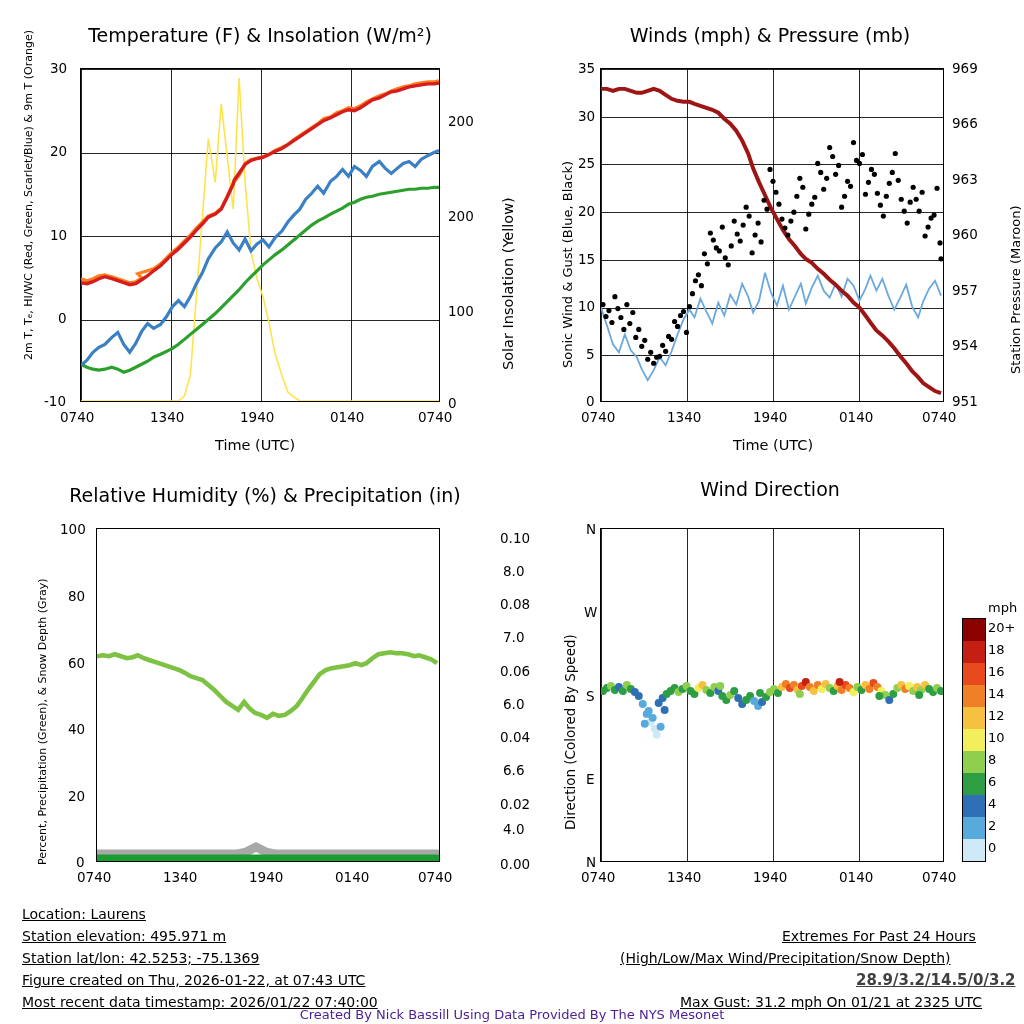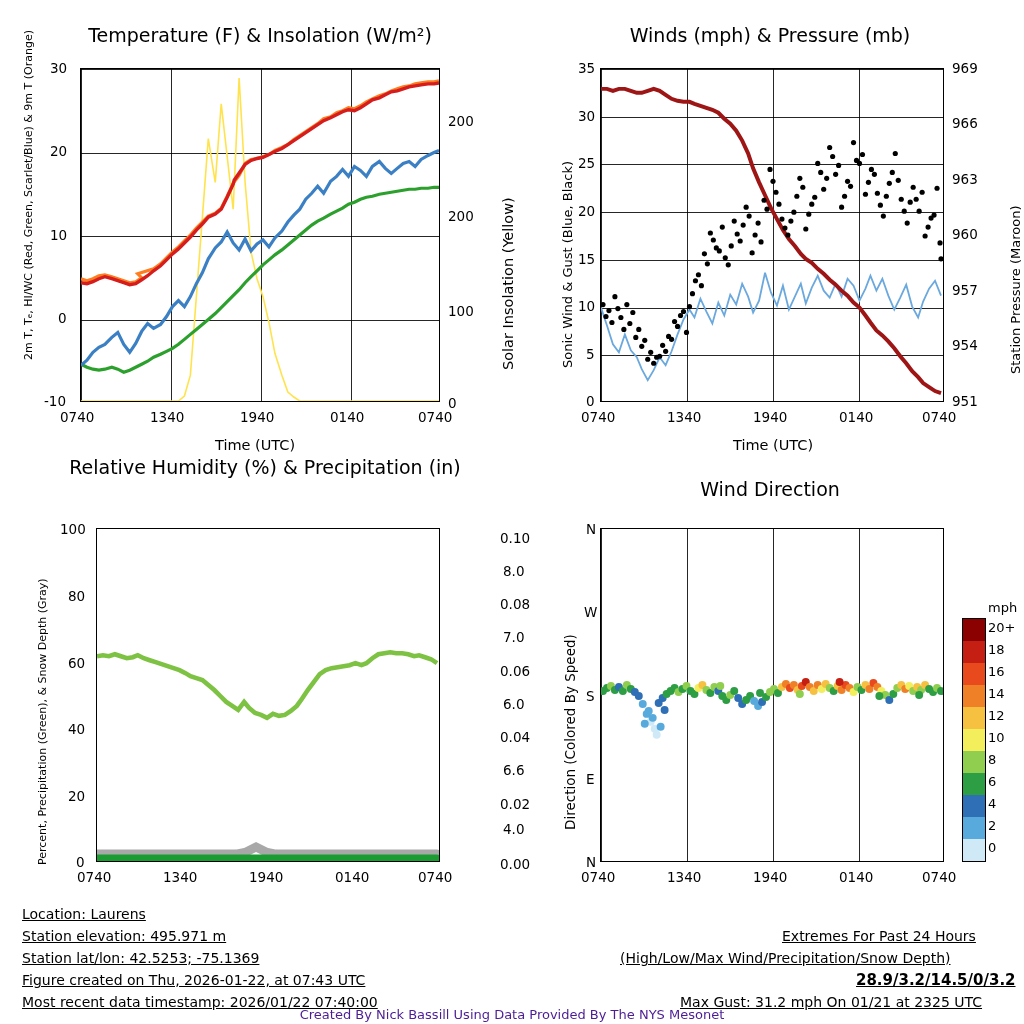--- a/index.html
+++ b/index.html
@@ -36,21 +36,21 @@
     position:absolute;
     border:1.4px solid #000;
     box-sizing:border-box;
     background:#fff;
     overflow:hidden;
   }
   .gridv{position:absolute;top:0;bottom:0;width:1px;background:#000;opacity:.85;}
   .gridh{position:absolute;left:0;right:0;height:1px;background:#000;opacity:.85;}
   svg.series{position:absolute;left:0;top:0;width:100%;height:100%;}
   .footer{position:absolute;font-size:14px;white-space:nowrap;text-decoration:underline;}
-  .footer-red{color:#000000;font-weight:bold;}
+  .footer-red{color:#404040;font-weight:bold;}
   .credit{
     position:absolute;width:100%;text-align:center;
     font-size:13px;color:#4c1d95;
   }
   .legend-title{position:absolute;font-size:13px;}
   .legend-lbl{position:absolute;font-size:13px;}
 </style>
 </head>
 <body>
 
@@ -290,21 +290,21 @@
   <div class="tick" style="left:952px;top:393px;">951</div>
 
   <div class="tick" style="left:581px;top:409px;">0740</div>
   <div class="tick" style="left:667px;top:409px;">1340</div>
   <div class="tick" style="left:753px;top:409px;">1940</div>
   <div class="tick" style="left:839px;top:409px;">0140</div>
   <div class="tick" style="left:922px;top:409px;">0740</div>
 </div>
 
 <div class="panel">
-  <div class="ptitle" style="left:10px;top:456px;width:510px;">Relative Humidity (%) &amp; Precipitation (in)</div>
+  <div class="ptitle" style="left:10px;top:484px;width:510px;">Relative Humidity (%) &amp; Precipitation (in)</div>
 
   <div class="axis-label vert" style="left:36px;top:865px;font-size:11px;">
     <span>Percent, Precipitation (Green), &amp; Snow Depth (Gray)</span>
   </div>
 
   <div class="plotbox" style="left:96px;top:528px;width:344px;height:334px;">
     <svg class="series" viewBox="0 0 344 334" preserveAspectRatio="none">
 
       <polyline fill="none" stroke="#7dc242" stroke-width="4.6" points="
         0,128 6,127 12,128 18,126 24,128 30,130 36,129 41,127 47,130 53,132 59,134 65,136 71,138 77,140 83,142 89,145 94,148 100,150 106,152 112,157 118,162 124,168 130,174 136,178 142,182 148,174 153,180 159,185 165,187 171,190 177,186 183,188 189,187 195,183 201,178 206,171 212,162 218,154 224,146 230,142 236,140 242,139 248,138 254,137 260,135 266,137 271,135 277,130 283,126 289,125 295,124 301,125 307,125 313,126 319,128 324,127 330,129 336,131 342,135"></polyline>

